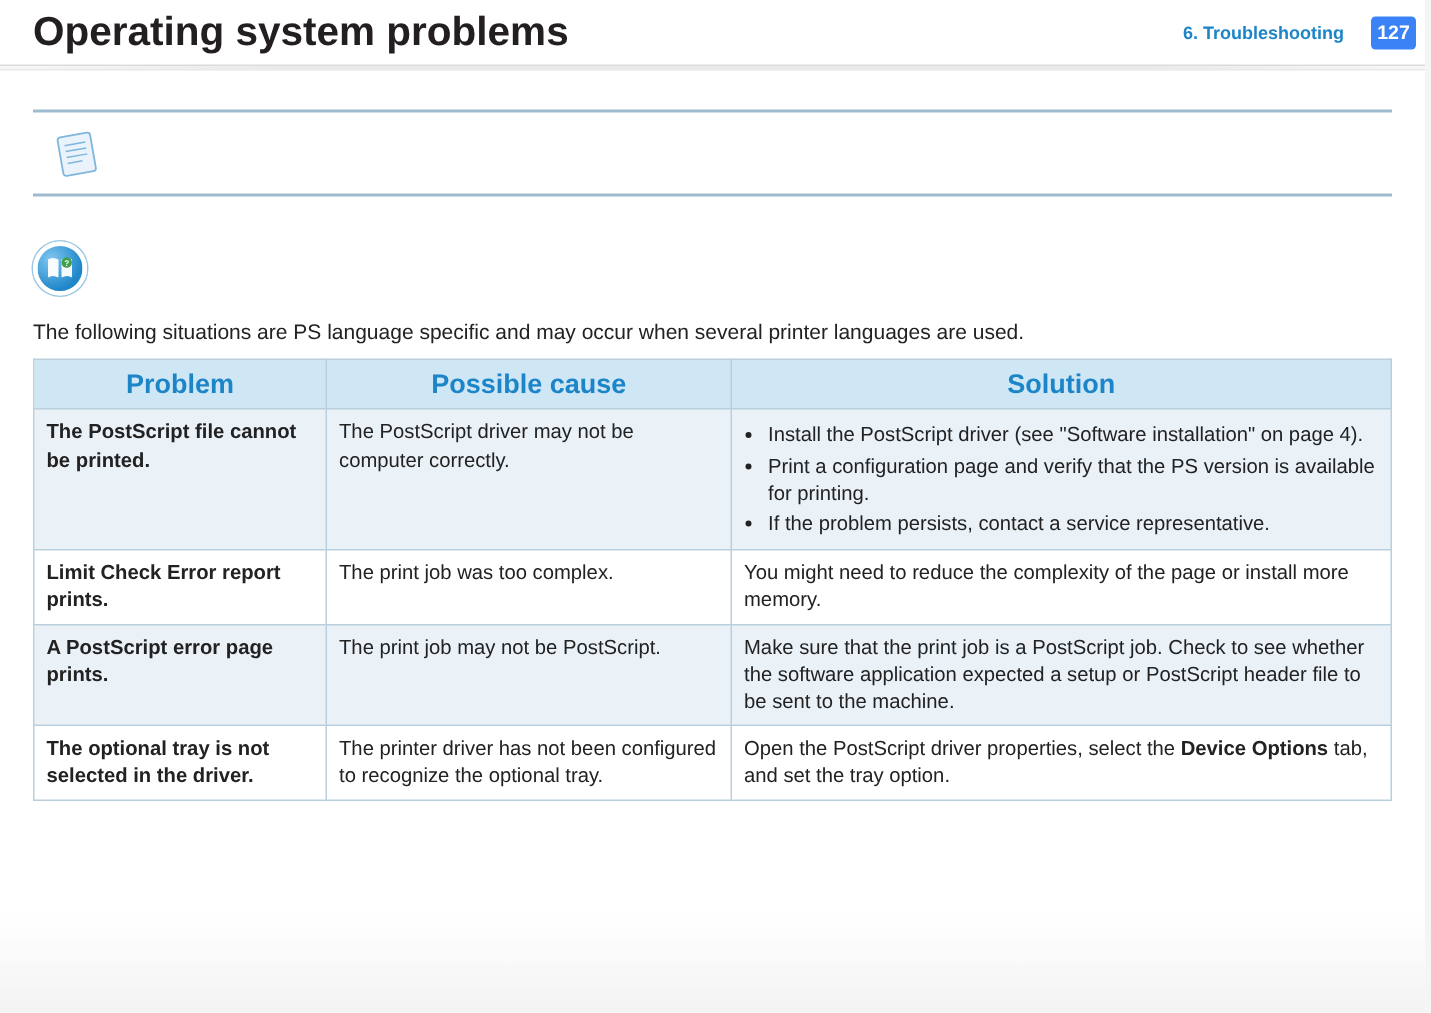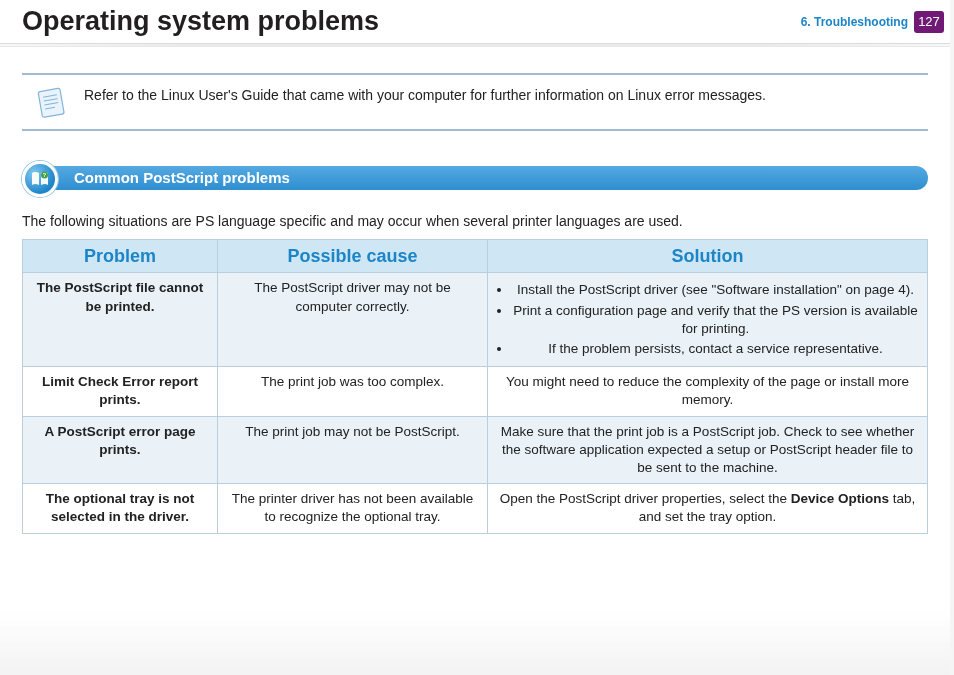--- a/index.html
+++ b/index.html
@@ -34,26 +34,26 @@
   }
   .crumb {
     display: flex;
     align-items: center;
     gap: 6px;
   }
   .chapter {
     color: #1c85c8;
     font-weight: 700;
     font-size: 12px;
-    margin-right: 0;
+    margin-right: 12px;
   }
   .pagebadge {
-    background: #701a75;
+    background: #3b82f6;
     color: #fff;
-    font-weight: 400;
+    font-weight: 700;
     font-size: 13px;
     width: 30px;
     height: 22px;
     border-radius: 3px;
     display: flex;
     align-items: center;
     justify-content: center;
     margin-right: 6px;
   }
   .separator {
@@ -119,21 +119,20 @@
     font-weight: 700;
     text-align: center;
     border: 1px solid #b9cfdd;
     padding: 4px 8px;
     font-size: 18px;
   }
   .tbl td {
     border: 1px solid #b9cfdd;
     padding: 6px 8px;
     vertical-align: top;
-    text-align: center;
   }
   .tbl tbody tr:nth-child(odd) td:first-child,
   .tbl tbody tr:nth-child(odd) { }
   .col-problem { width: 195px; }
   .col-cause   { width: 270px; }
   .row-shade td { background: #eaf2f8; }
   .row-plain td { background: #ffffff; }
   .tbl td.problem { font-weight: 700; }
   ul.sol { margin: 0; padding-left: 16px; }
   ul.sol li { margin: 2px 0; }
@@ -163,25 +162,23 @@
       <svg width="36" height="34" viewBox="0 0 36 34">
         <g transform="rotate(-10 18 17)">
           <rect x="8" y="5" width="22" height="26" rx="2" fill="#eaf3fb" stroke="#7fb6db" stroke-width="1.2"></rect>
           <line x1="12" y1="11" x2="26" y2="11" stroke="#7fb6db" stroke-width="1"></line>
           <line x1="12" y1="15" x2="26" y2="15" stroke="#7fb6db" stroke-width="1"></line>
           <line x1="12" y1="19" x2="26" y2="19" stroke="#7fb6db" stroke-width="1"></line>
           <line x1="12" y1="23" x2="22" y2="23" stroke="#7fb6db" stroke-width="1"></line>
         </g>
       </svg>
     </span>
-    <span class="note-text">Refer to the Linux User's Guide that came with your computer for further information on Linux error messages.</span>
   </div>
 
   <div class="section">
-    <div class="section-bar">Common PostScript problems</div>
     <div class="section-badge">
       <svg width="20" height="20" viewBox="0 0 20 20">
         <path d="M2 4 Q5 2 9 4 L9 16 Q5 14 2 16 Z" fill="#fff" opacity="0.95"></path>
         <path d="M18 4 Q15 2 11 4 L11 16 Q15 14 18 16 Z" fill="#fff" opacity="0.95"></path>
         <circle cx="14.5" cy="6" r="3.5" fill="#3fa04a"></circle>
         <text x="14.5" y="8.2" text-anchor="middle" font-size="5.5" fill="#fff" font-weight="bold">?</text>
       </svg>
     </div>
   </div>
 
@@ -217,21 +214,21 @@
         <td>The print job was too complex.</td>
         <td>You might need to reduce the complexity of the page or install more memory.</td>
       </tr>
       <tr class="row-shade">
         <td class="problem">A PostScript error page prints.</td>
         <td>The print job may not be PostScript.</td>
         <td>Make sure that the print job is a PostScript job. Check to see whether the software application expected a setup or PostScript header file to be sent to the machine.</td>
       </tr>
       <tr class="row-plain">
         <td class="problem">The optional tray is not selected in the driver.</td>
-        <td>The printer driver has not been available to recognize the optional tray.</td>
+        <td>The printer driver has not been configured to recognize the optional tray.</td>
         <td>
           <span>Open the PostScript driver properties, select the </span><span class="b">Device Options</span><span> tab, and set the tray option.</span>
         </td>
       </tr>
     </tbody>
   </table>
 
   <div class="footfade"></div>
 </div>
 

